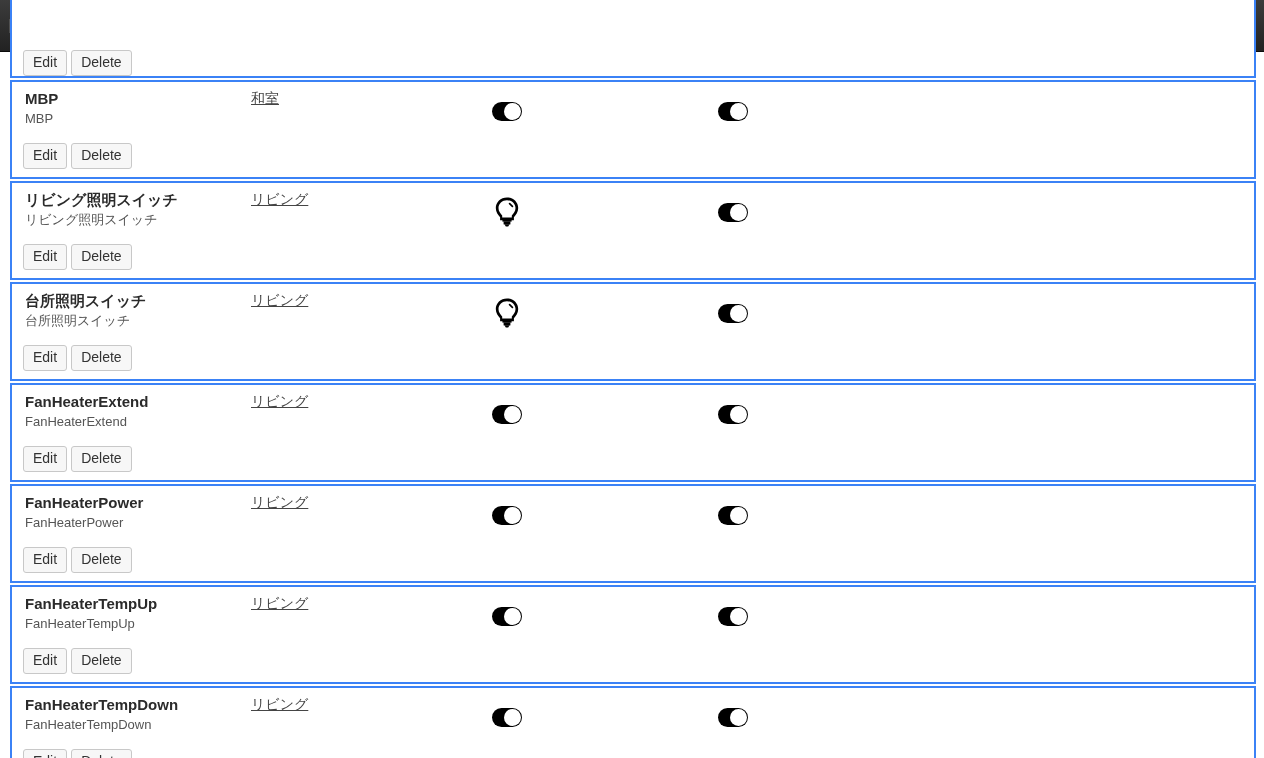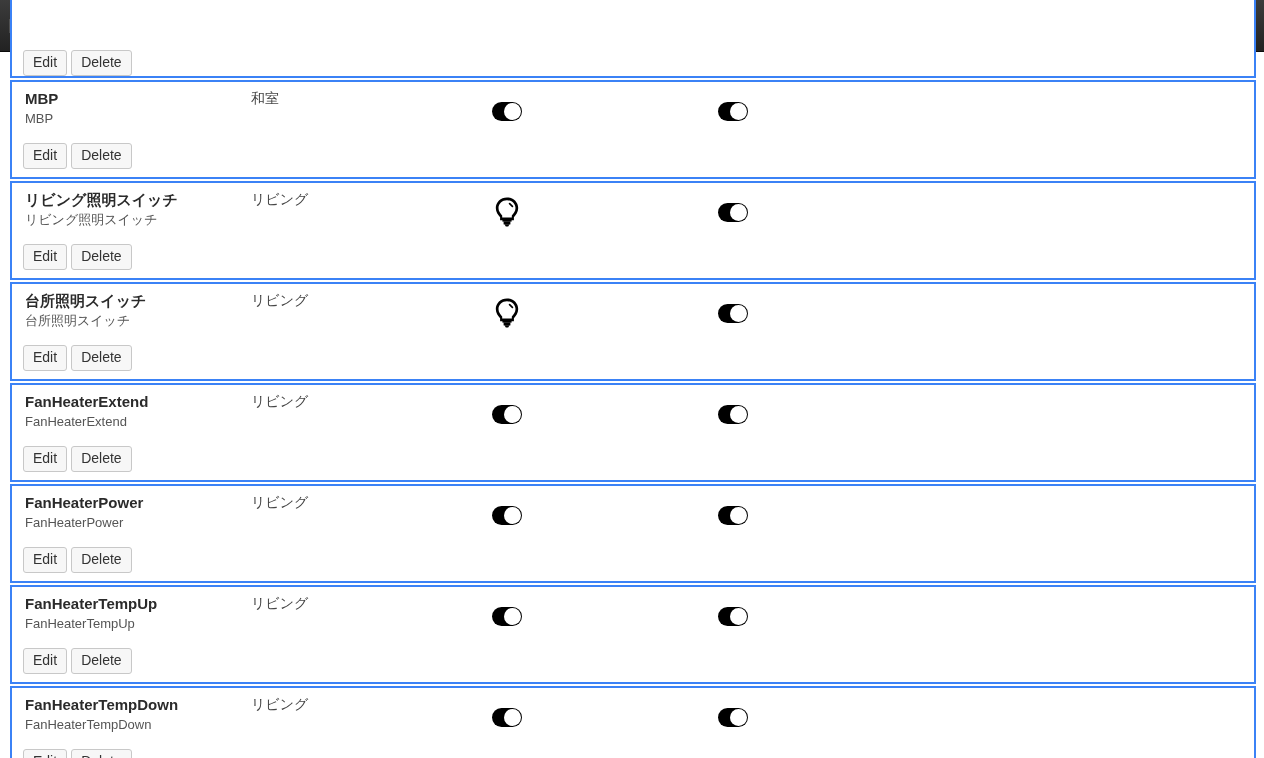--- a/index.html
+++ b/index.html
@@ -82,20 +82,21 @@
     position: absolute; top: 21px; left: 6px;
     font-size: 13px; color: #555555;
     line-height: 17px;
     white-space: nowrap;
   }
   .dev-room {
     position: absolute; top: 0; left: 232px;
     font-size: 14px; color: #454545;
     line-height: 19px;
     white-space: nowrap;
+    text-decoration: underline;
   }
 
   .icon-cell {
     position: absolute; top: 0;
     width: 40px; height: 40px;
     display: flex; align-items: center; justify-content: center;
   }
   .icon-cell.c1 { left: 468px; top: 2px; }
   .icon-cell.c2 { left: 694px; top: 2px; }
 

